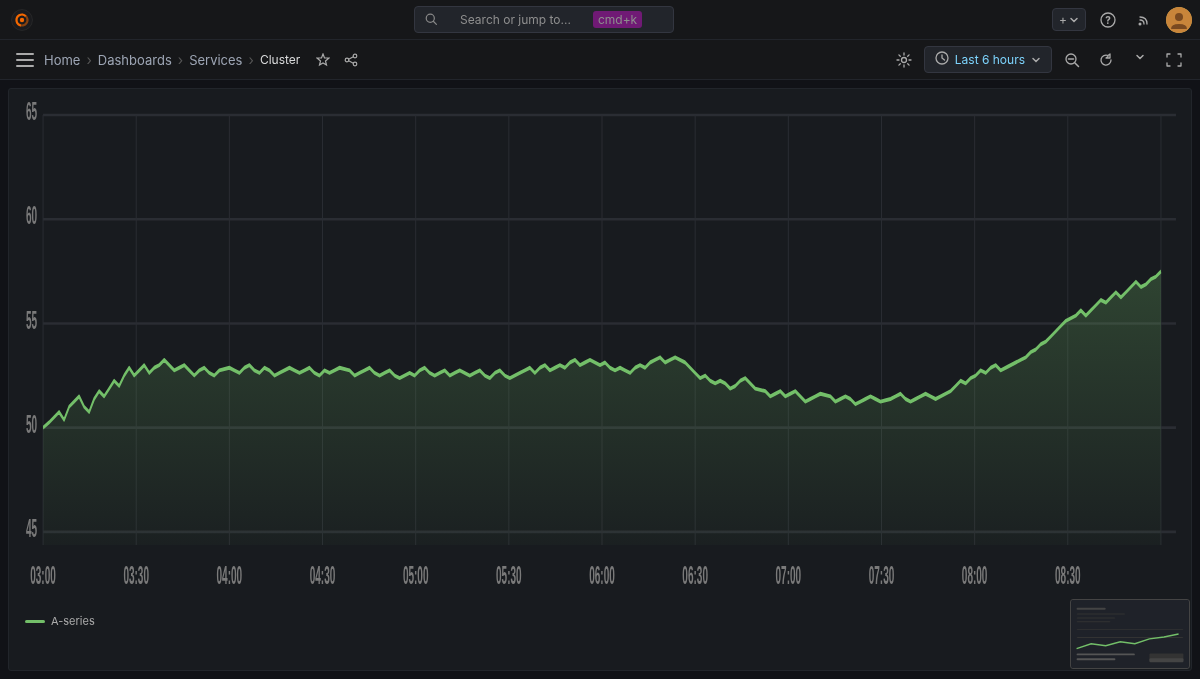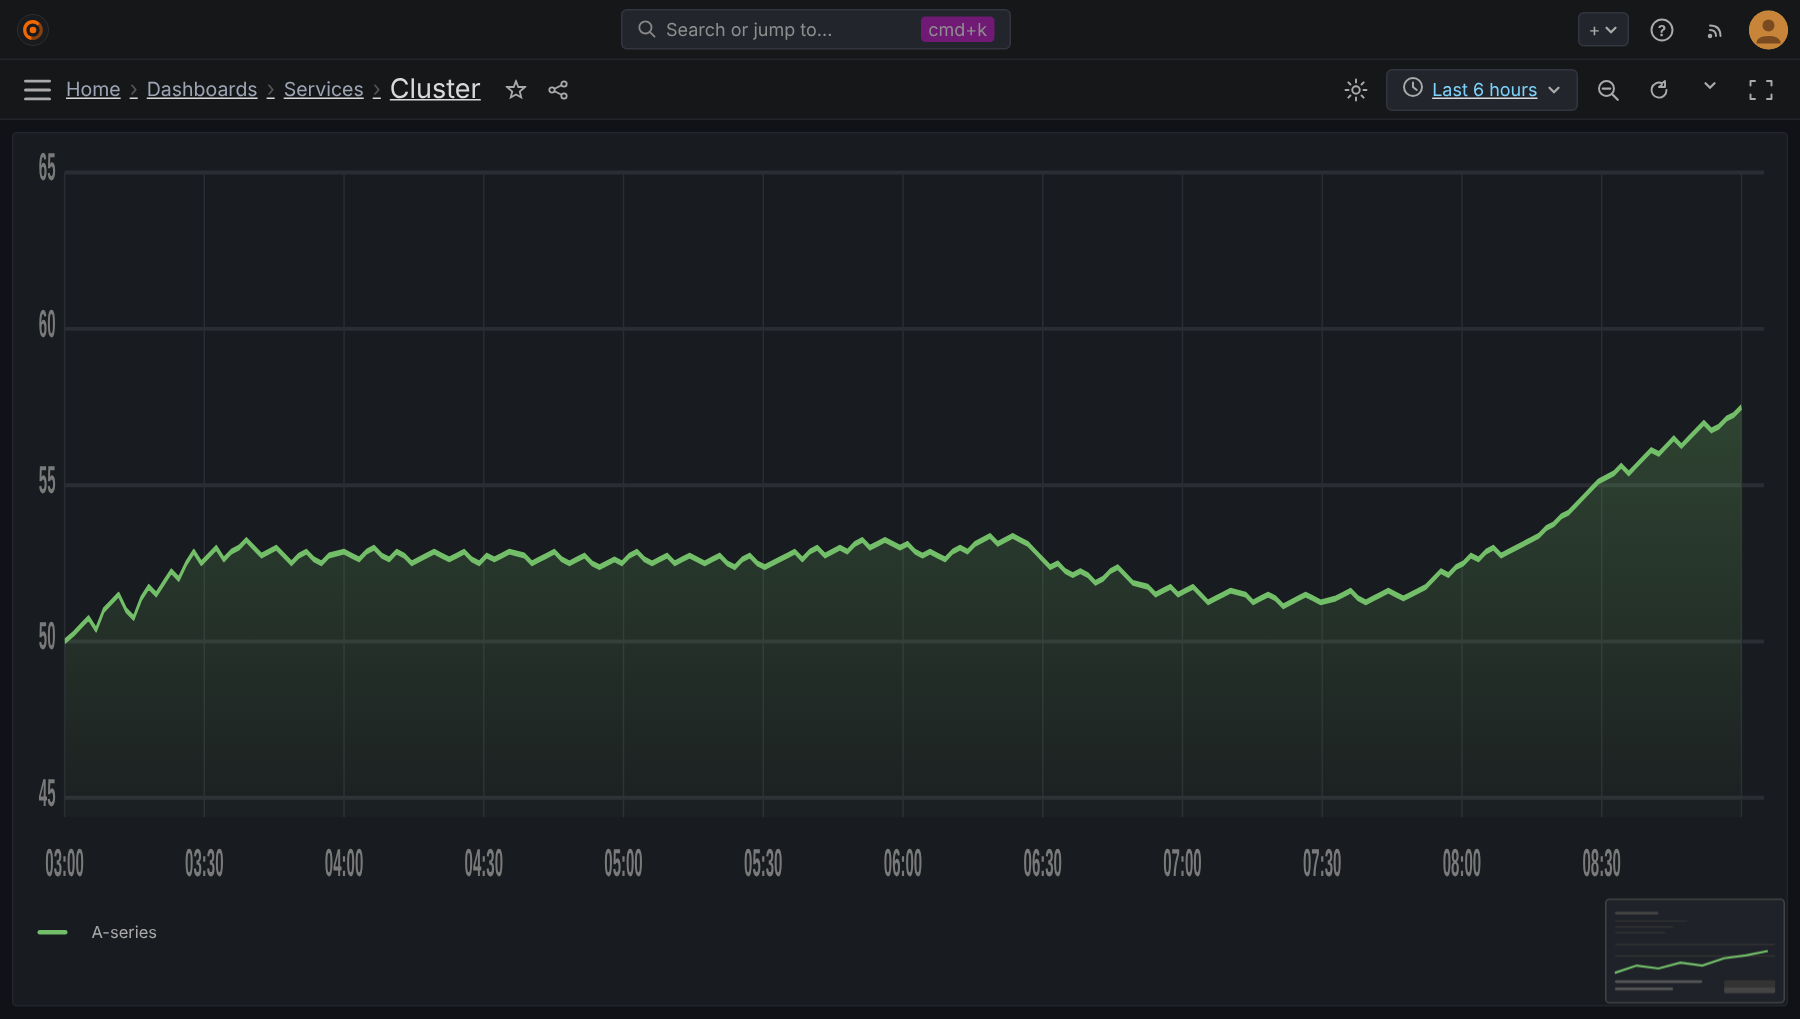--- a/index.html
+++ b/index.html
@@ -44,20 +44,21 @@
       border: 1px solid #333640;
       border-radius: 4px;
       padding: 4px 10px;
       gap: 6px;
       width: 260px;
       cursor: pointer;
     }
     .search-bar span {
       color: #8e8e8e;
       font-size: 12px;
+      margin-left: 16px;
     }
     .search-shortcut {
       margin-left: auto;
       background: #701a75;
       border-radius: 3px;
       padding: 1px 5px;
       font-size: 11px;
       color: #aaa;
     }
 
@@ -103,36 +104,35 @@
 
     
     .breadcrumb-bar {
       display: flex;
       align-items: center;
       background: #161719;
       height: 40px;
       padding: 0 12px;
       gap: 6px;
       border-bottom: 1px solid #22252b;
-      text-decoration: underline;
     }
     .breadcrumb-bar .menu-icon {
       width: 26px; height: 26px;
       display: flex; align-items: center; justify-content: center;
       cursor: pointer; color: #aaa; font-size: 16px;
     }
     .breadcrumb-sep { color: #555; font-size: 14px; }
     .breadcrumb-item {
       color: #9da5b4;
       font-size: 13px;
       cursor: pointer;
     }
     .breadcrumb-current {
       color: #d8d9da;
-      font-size: 18px;
+      font-size: 12px;
     }
     .breadcrumb-actions {
       display: flex;
       align-items: center;
       gap: 6px;
       margin-left: 6px;
     }
     .bc-icon {
       width: 22px; height: 22px;
       display: flex; align-items: center; justify-content: center;
@@ -185,21 +185,21 @@
       padding: 0 10px;
       font-weight: bold;
     }
     .chart-svg {
       width: 100%;
       height: 100%;
     }
     .legend {
       display: flex;
       align-items: center;
-      gap: 16px;
+      gap: 6px;
       padding: 4px 16px 6px;
     }
     .legend-color {
       width: 20px;
       height: 3px;
       background: #73bf69;
       border-radius: 2px;
     }
     .legend-label {
       font-size: 11px;

